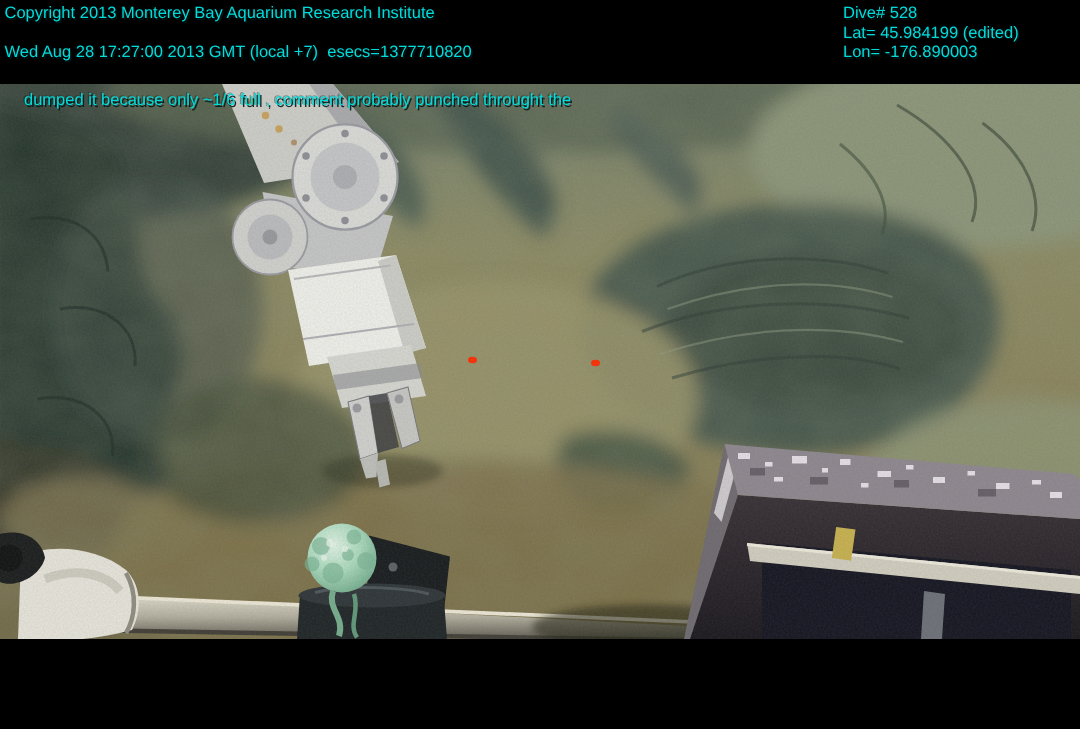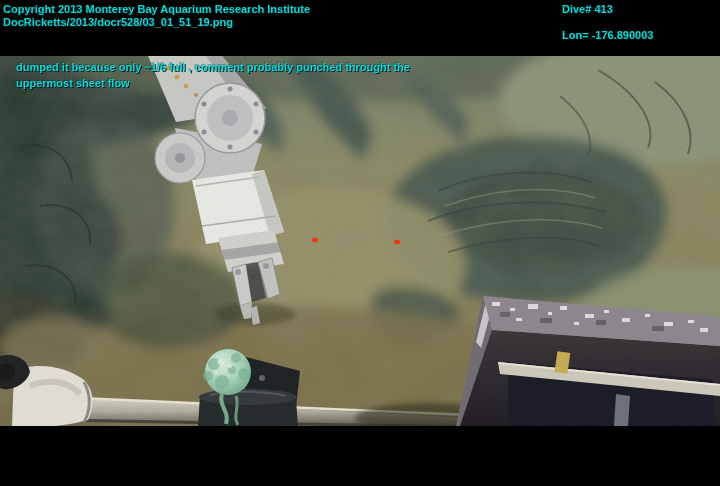--- a/index.html
+++ b/index.html
@@ -1,19 +1,19 @@
 <!DOCTYPE html>
 <html style="--ovl: #00dcdc;"><head>
 <meta charset="utf-8">
 <style>
   html,body{margin:0;padding:0;background:#222;}
   .frame{position:relative;width:720px;height:486px;background:#000;overflow:hidden;
          font-family:"Liberation Sans",sans-serif;}
   .scene{position:absolute;left:0;top:56px;width:720px;height:370px;display:block;}
-  .t{position:absolute;font-weight:bold;font-size:11px;line-height:13px;
+  .t{position:absolute;font-weight:normal;font-size:11px;line-height:13px;
      color:var(--ovl,#00dcdc);white-space:pre;z-index:5;
      text-shadow:1px 1px 0 rgba(0,25,25,.9),-1px -1px 0 rgba(0,25,25,.35);}
   .statusbar{position:absolute;left:3px;top:467px;z-index:5;white-space:pre;}
 </style>
 </head>
 <body>
 
 <div class="frame">
 
   <svg class="scene" viewBox="0 0 720 370" xmlns="http://www.w3.org/2000/svg">
@@ -212,23 +212,23 @@
         <polygon points="240,250 252,246 251,262 244,263" fill="#c0c0be"></polygon>
       </g>
       <polygon points="250,252 257,250 260,267 253,269" fill="#b9b9b5"></polygon>
     </g>
 
     <rect x="0" y="0" width="720" height="370" filter="url(#grainlight)" opacity="0.22"></rect>
     <rect x="0" y="0" width="720" height="370" filter="url(#grain)" opacity="0.3"></rect>
   </svg>
 
   <div class="t" style="left:3px;top:3px">Copyright 2013 Monterey Bay Aquarium Research Institute</div>
-  <div class="t" style="left:3px;top:16px">DocRicketts/2013/docr528/03_01_51_19.png</div>
-  <div class="t" style="left:562px;top:3px">Dive# 413</div>
+  <div class="t" style="left:3px;top:29px">Wed Aug 28 17:27:00 2013 GMT (local +7)  esecs=1377710820</div>
+  <div class="t" style="left:562px;top:3px">Dive# 528</div>
+  <div class="t" style="left:562px;top:16px">Lat= 45.984199 (edited)</div>
   <div class="t" style="left:562px;top:29px">Lon= -176.890003</div>
 
   <div class="t" style="left:16px;top:61px">dumped it because only ~1/6 full , comment probably punched throught the</div>
-  <div class="t" style="left:16px;top:77px">uppermost sheet flow</div>
 
   <div class="statusbar">
     
   </div>
 </div>
 
 </body></html>

